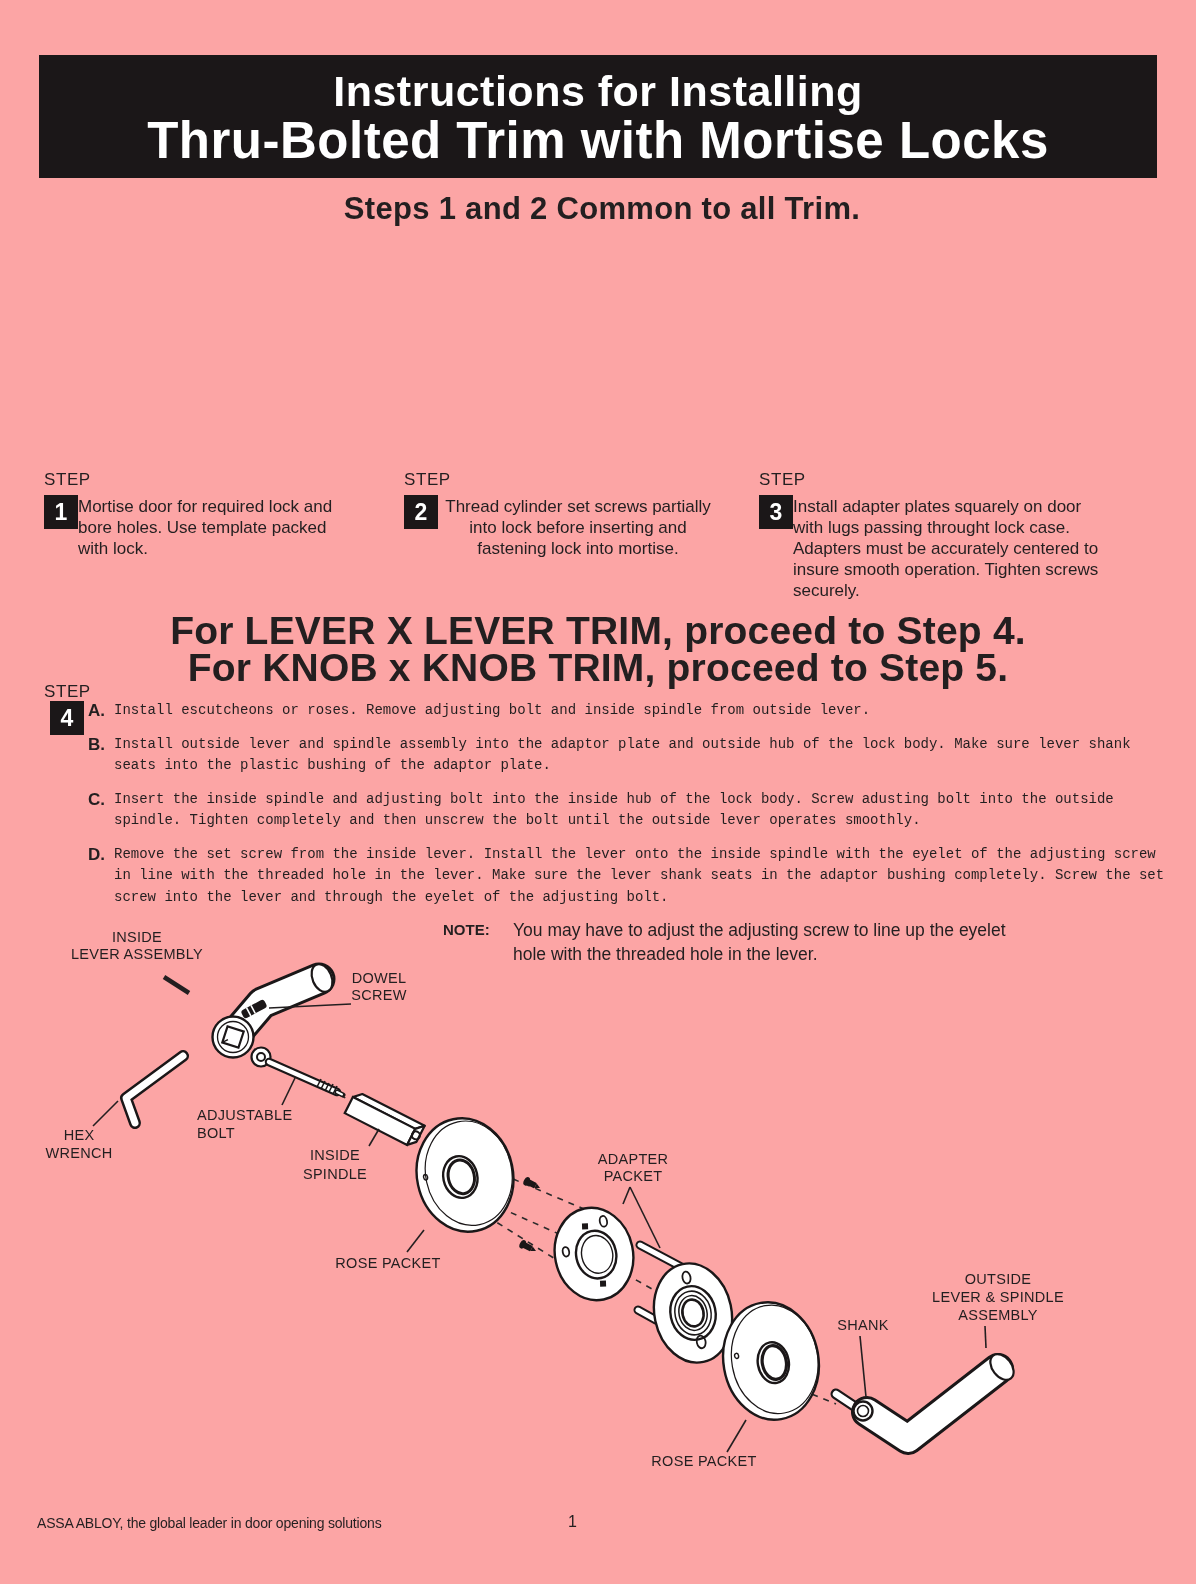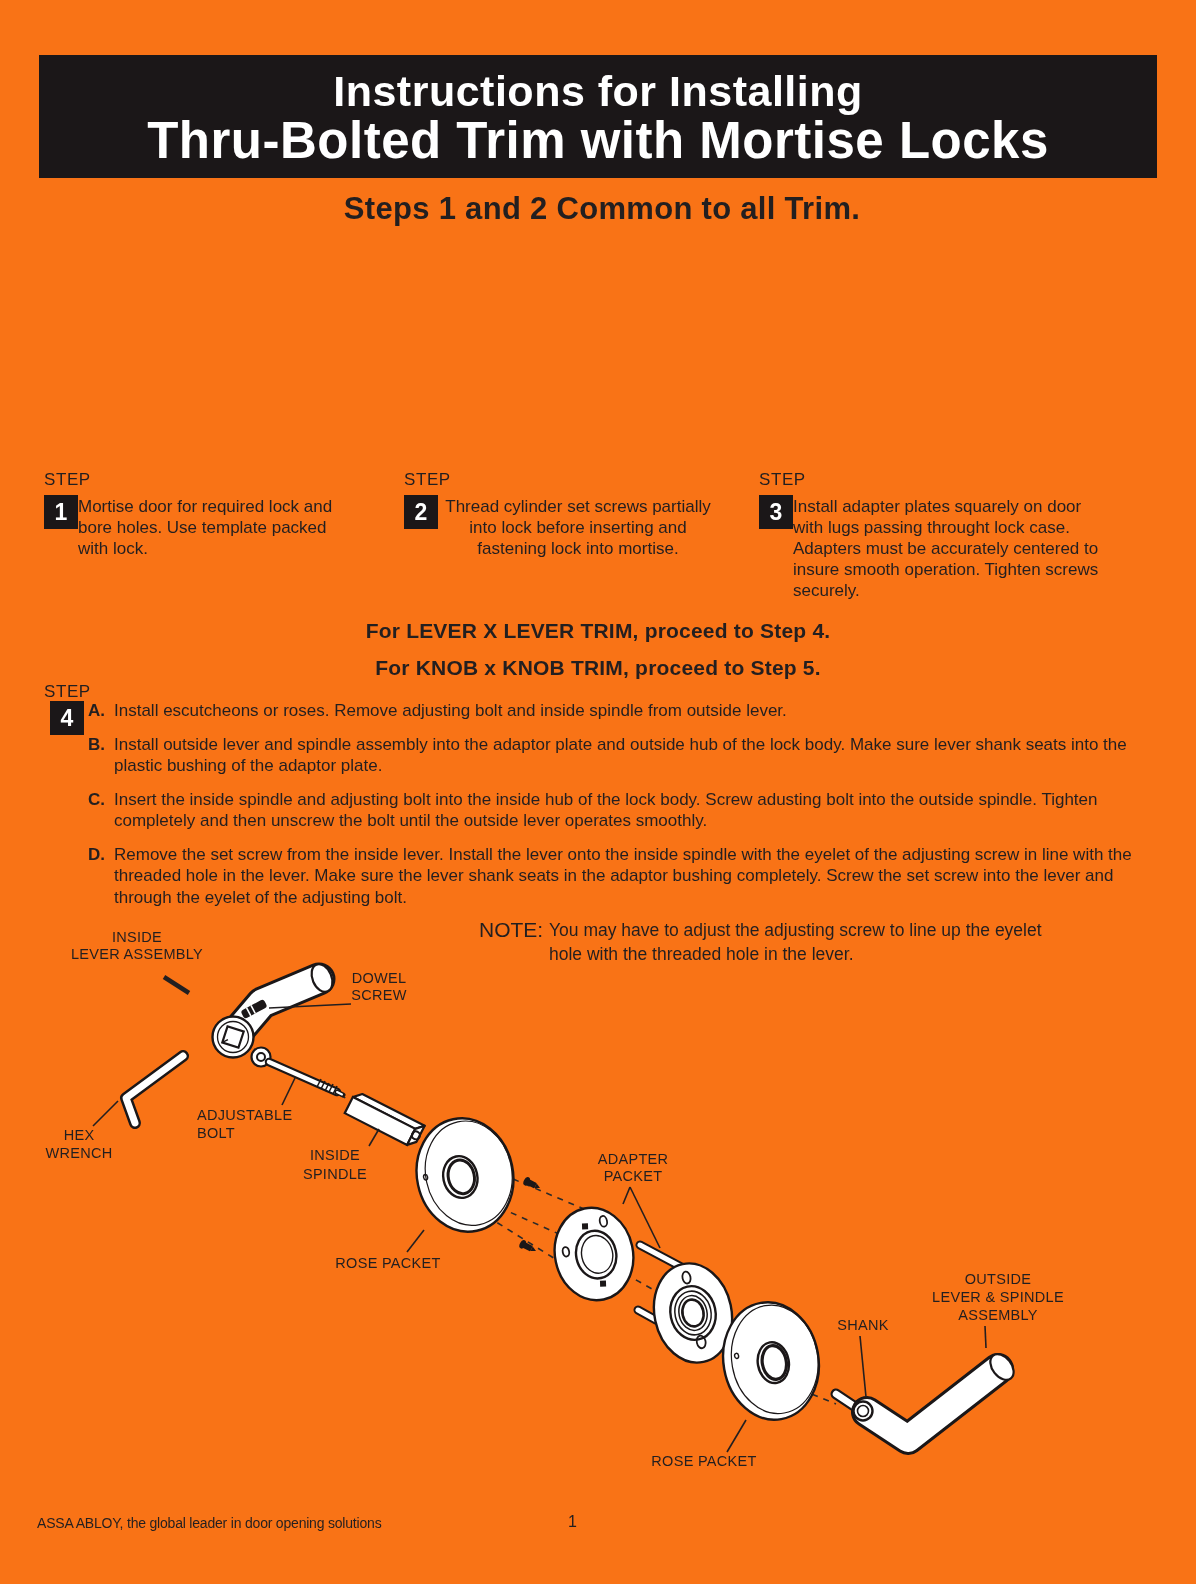--- a/index.html
+++ b/index.html
@@ -1,18 +1,18 @@
 <!DOCTYPE html>
 <html><head>
 <meta charset="utf-8">
 <style>
   * { margin:0; padding:0; box-sizing:border-box; }
   html,body { background:#e8e8e8; }
   .page {
-    position:relative; width:1196px; height:1584px; background:#f97316;
+    position:relative; width:1196px; height:1584px; background:#fca5a5;
     font-family:"Liberation Sans", sans-serif; color:#231f20; margin:0 auto;
     overflow:hidden;
   }
   .banner {
     position:absolute; left:39px; top:55px; width:1118px; height:123px;
     background:#1b1718; color:#ffffff; text-align:center;
   }
   .banner .t1 { font-size:43px; font-weight:bold; line-height:50px; margin-top:11px; letter-spacing:0.5px; }
   .banner .t2 { font-size:51px; font-weight:bold; line-height:50px; letter-spacing:0.5px; }
   .subtitle {
@@ -22,33 +22,33 @@
   .step-col { position:absolute; top:470px; }
   .step-word { font-size:17px; letter-spacing:0.6px; }
   .step-row { display:flex; margin-top:5px; }
   .step-box {
     flex:0 0 34px; width:34px; height:34px; background:#1b1718; color:#fff;
     font-weight:bold; font-size:23px; display:flex; align-items:center; justify-content:center;
   }
   .step-text { font-size:17px; line-height:21px; padding-top:1px; }
   .proceed {
     position:absolute; left:0; top:612px; width:1196px; text-align:center;
-    font-size:21px; font-weight:bold; line-height:37px; letter-spacing:0.2px;
+    font-size:39px; font-weight:bold; line-height:37px; letter-spacing:0.2px;
   }
   .step4-word { position:absolute; left:44px; top:682px; font-size:17px; letter-spacing:0.6px; }
   .step4-box {
     position:absolute; left:50px; top:701px; width:34px; height:34px; background:#1b1718;
     color:#fff; font-weight:bold; font-size:23px; display:flex; align-items:center; justify-content:center;
   }
   .items { position:absolute; left:88px; top:700px; width:1078px; }
   .item { display:flex; margin-bottom:12px; }
   .item .letter { flex:0 0 26px; font-weight:bold; font-size:17px; line-height:21.5px; }
-  .item .text { font-size:17px; line-height:21.5px; }
+  .item .text { font-size:14px; line-height:21.5px;font-family:Liberation Mono, monospace; }
   .note { position:absolute; left:443px; top:918px; display:flex; z-index:3; }
-  .note .note-label { flex:0 0 70px; font-weight:normal; font-size:21px; line-height:24px;margin-left:36px; }
+  .note .note-label { flex:0 0 70px; font-weight:bold; font-size:15px; line-height:24px; }
   .note .note-lines { font-size:17.5px; line-height:24px; }
   .diagram { position:absolute; left:36px; top:920px; width:1124px; height:580px; z-index:1; }
   .footer-left { position:absolute; left:37px; top:1515px; font-size:14px; letter-spacing:-0.2px; }
   .footer-page { position:absolute; left:568px; top:1513px; font-size:16px; }
   svg text { font-family:"Liberation Sans", sans-serif; font-size:14.5px; fill:#231f20; letter-spacing:0.3px; }
 </style>
 </head>
 <body>
 
 <div class="page">

